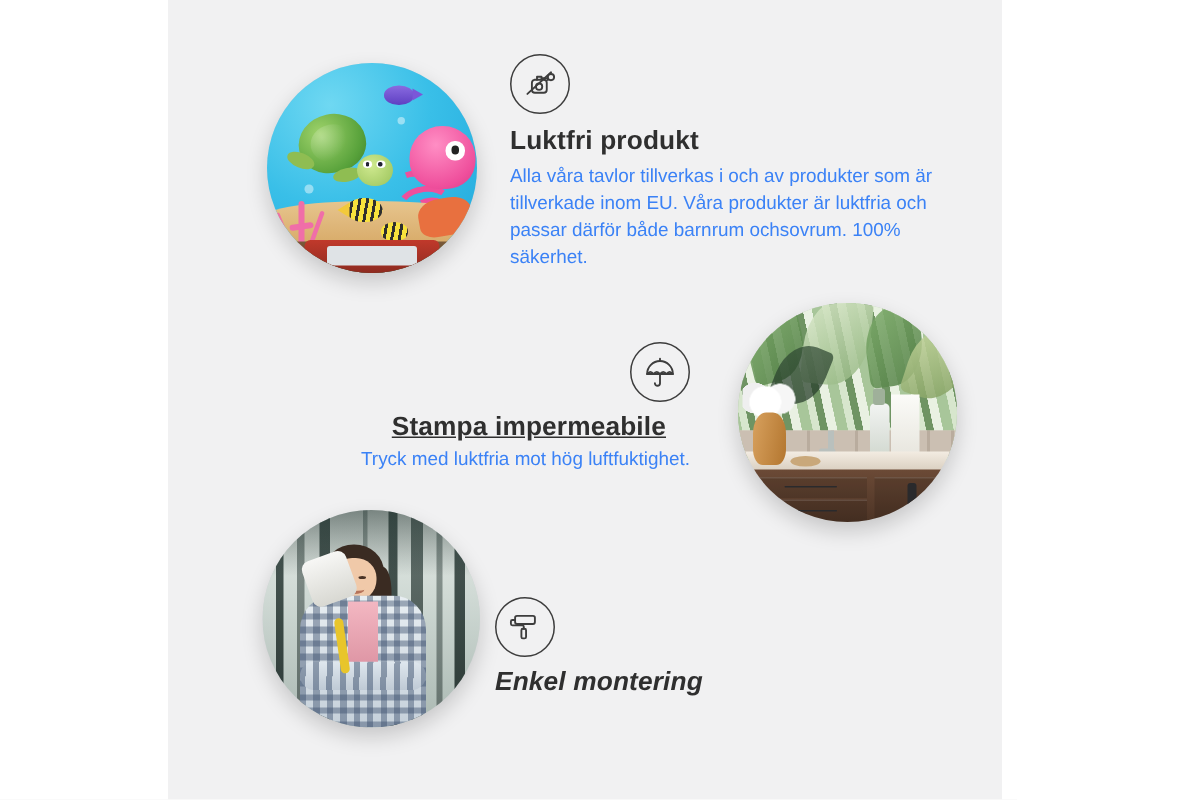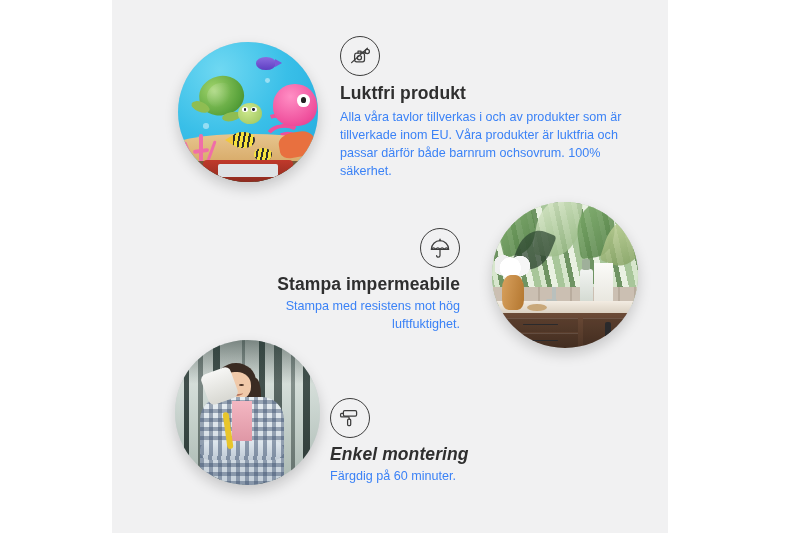--- a/index.html
+++ b/index.html
@@ -335,21 +335,21 @@
     font-size:17.5px;font-weight:700;color:#2f2f2f;
     margin:7px 0 5px 0;letter-spacing:.1px;
   }
   .f-desc{
     font-size:12.6px;color:#3b82f6;line-height:1.42;margin:0;
   }
 
   #feature-odor{left:340px;top:36px;width:300px;}
   #feature-water{left:220px;top:228px;width:240px;text-align:right;}
   #feature-water .icon-wrap{display:flex;justify-content:flex-end;}
-  #feature-water .f-title{margin:6px 0 3px 0;}
+  #feature-water .f-title{margin:6px 16px 3px 0;text-decoration:underline;}
   #feature-mount{left:330px;top:398px;width:230px;}
   #feature-mount .f-title{margin:6px 0 3px 0;font-style:italic;}
 </style>
 </head>
 <body>
 
 <div class="stage">
   <div class="panel"></div>
 
   <div class="photo" id="photo-ocean">
@@ -477,31 +477,30 @@
           <g fill="none" stroke="#3d3d3d" stroke-width="1.25" stroke-linecap="round" stroke-linejoin="round">
             <path d="M4.4 14.3a8.6 8.6 0 0 1 17.2 0z"></path>
             <path d="M4.4 14.3c1.4-1.9 2.9-1.9 4.3 0 1.4-1.9 2.9-1.9 4.3 0 1.4-1.9 2.9-1.9 4.3 0 1.4-1.9 2.9-1.9 4.3 0"></path>
             <path d="M13 14.3v6.2a1.7 1.7 0 0 1-3.4 0"></path>
             <path d="M13 5.7V4.2"></path>
           </g>
         </svg>
       </div>
     </div>
     <h2 class="f-title">Stampa impermeabile</h2>
-    <p class="f-desc">Stampa med resistens mot hög luftfuktighet.</p>
+    <p class="f-desc">Tryck med luktfria mot hög luftfuktighet.</p>
   </div>
 
   <div class="feature" id="feature-mount">
     <div class="icon-wrap">
       <div class="icon-circle">
         <svg width="26" height="26" viewBox="0 0 26 26" aria-hidden="true">
           <g fill="none" stroke="#3d3d3d" stroke-width="1.25" stroke-linecap="round" stroke-linejoin="round">
             <rect x="6.4" y="5.6" width="13.2" height="5.4" rx="1.3"></rect>
             <path d="M6.4 8.3H4.6a1 1 0 0 0-1 1v1.6a1 1 0 0 0 1 1h6.6a1 1 0 0 1 1 1v1.3"></path>
             <rect x="10.6" y="14.2" width="3.1" height="6.4" rx="1"></rect>
           </g>
         </svg>
       </div>
     </div>
     <h2 class="f-title">Enkel montering</h2>
-    <p class="f-desc">Färgdig på 60 minuter.</p>
   </div>
 </div>
 
 </body></html>

